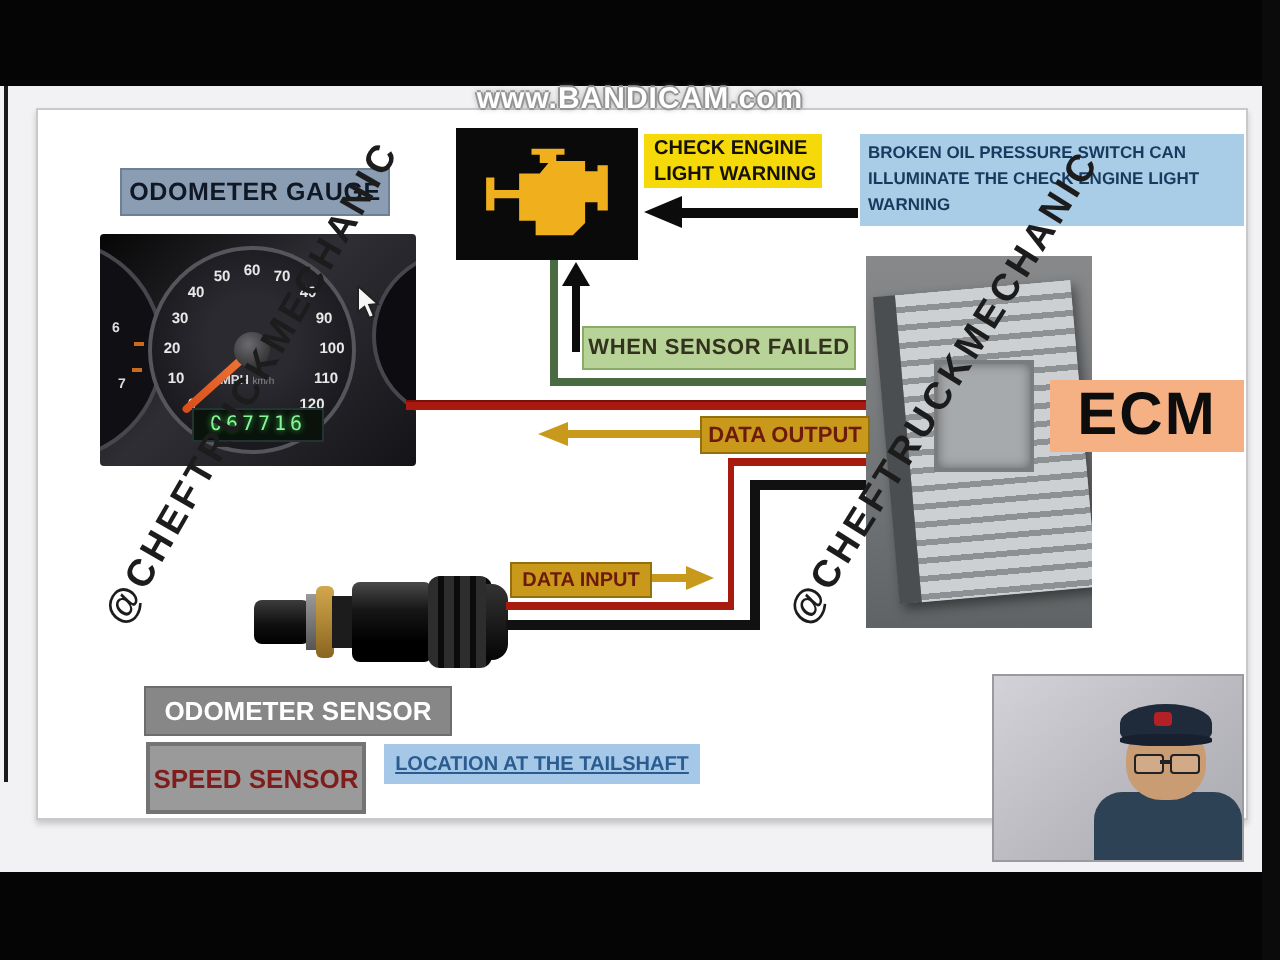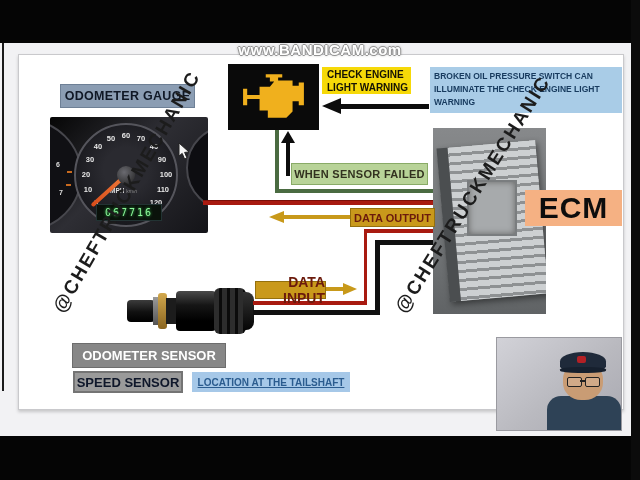--- a/index.html
+++ b/index.html
@@ -27,27 +27,27 @@
     font-size:10px;line-height:1.3;flex-direction:column;align-items:flex-start;
     justify-content:center;padding-left:5px;text-align:left;box-sizing:border-box;}
   .lbl-note{left:430px;top:67px;width:192px;height:46px;background:#a9cce7;color:#173a5e;
     font-size:8.5px;font-weight:800;line-height:1.5;padding:3px 4px;box-sizing:border-box;
     text-align:left;z-index:6;}
   .lbl-failed{left:291px;top:163px;width:135px;height:20px;background:#b8d398;
     border:1px solid #89ab67;color:#32321f;font-size:11px;letter-spacing:.3px;}
   .lbl-dataout{left:350px;top:208px;width:83px;height:17px;background:#c9991b;
     border:1px solid #94700d;color:#6b1a0c;font-size:11px;}
   .lbl-datain{left:255px;top:281px;width:69px;height:16px;background:#c9991b;
-    border:1px solid #94700d;color:#6b1a0c;font-size:14px;}
+    border:1px solid #94700d;color:#6b1a0c;font-size:10px;}
   .lbl-ecm{left:525px;top:190px;width:97px;height:36px;background:#f5b183;color:#0d0d0d;
     font-size:30px;letter-spacing:1px;z-index:6;}
   .lbl-odosensor{left:72px;top:343px;width:152px;height:23px;background:#878787;
     border:1px solid #6d6d6d;color:#ffffff;font-size:13px;}
-  .lbl-speedsensor{left:73px;top:371px;width:110px;height:22px;background:#9a9a9a;
-    border:2px solid #747474;color:#0f172a;font-size:13px;box-sizing:border-box;}
+  .lbl-speedsensor{left:73px;top:371px;width:110px;height:36px;background:#9a9a9a;
+    border:2px solid #747474;color:#7f1d1d;font-size:13px;box-sizing:border-box;}
   .lbl-location{left:192px;top:372px;width:158px;height:20px;background:#a6c8e8;
     color:#2b5c8f;font-size:10px;text-decoration:underline;}
   
   .ce-box{left:228px;top:64px;width:91px;height:66px;background:#0a0a0a;z-index:4;
     display:flex;align-items:center;justify-content:center;}
   
   .wire{z-index:3;}
   .w-red1{left:203px;top:200px;width:230px;height:4px;background:#a81a10;border-top:1px solid #7c0f08;}
   .w-green-v{left:275px;top:130px;width:3.5px;height:62px;background:#4a6b41;}
   .w-green-h{left:275px;top:189px;width:158px;height:3.5px;background:#4a6b41;}

